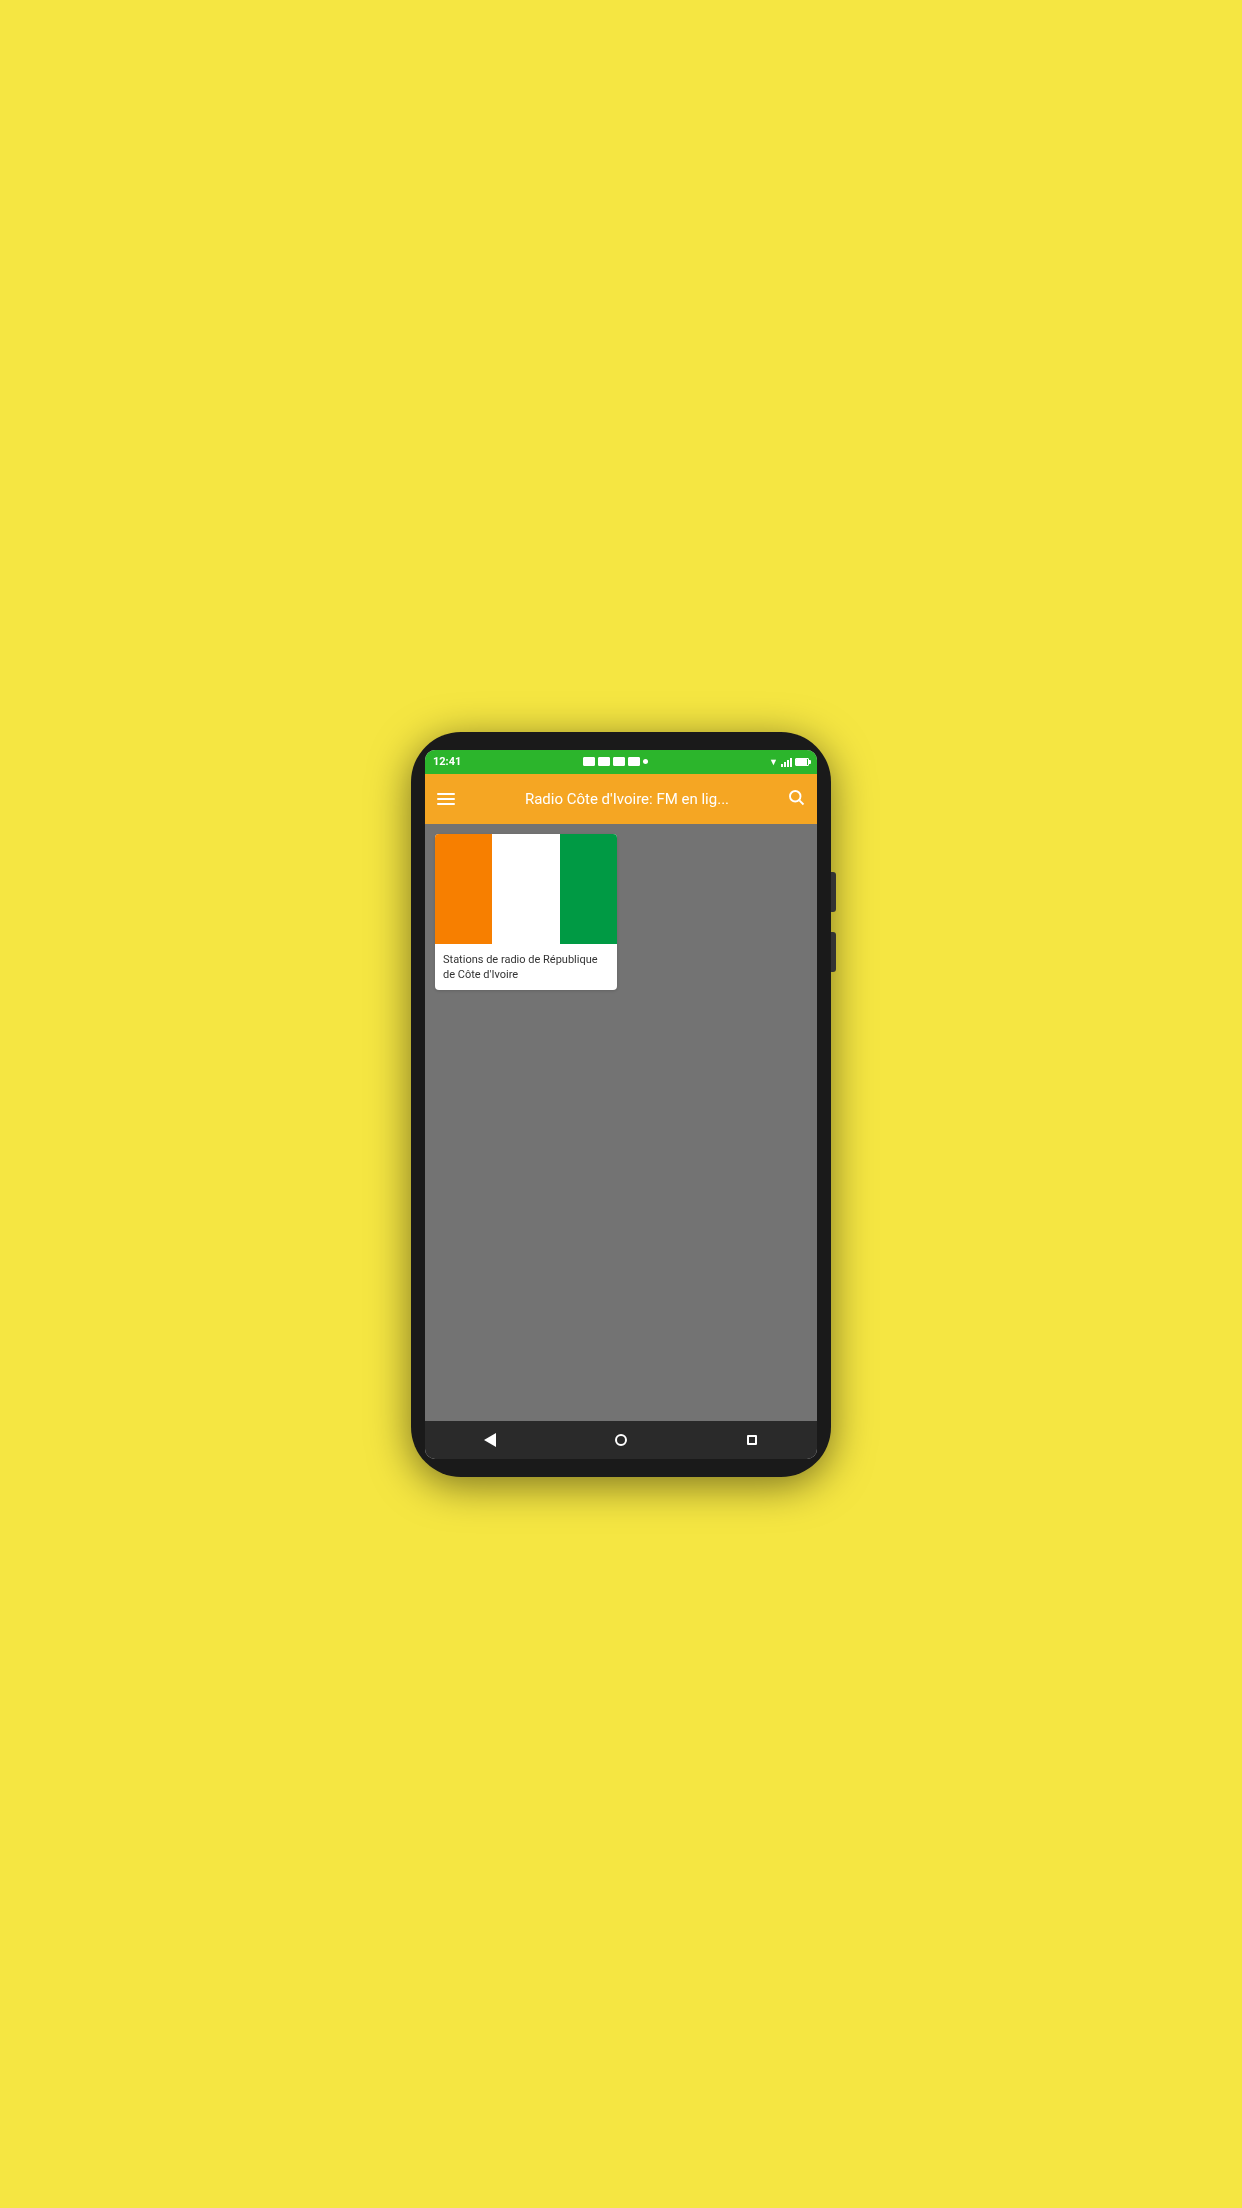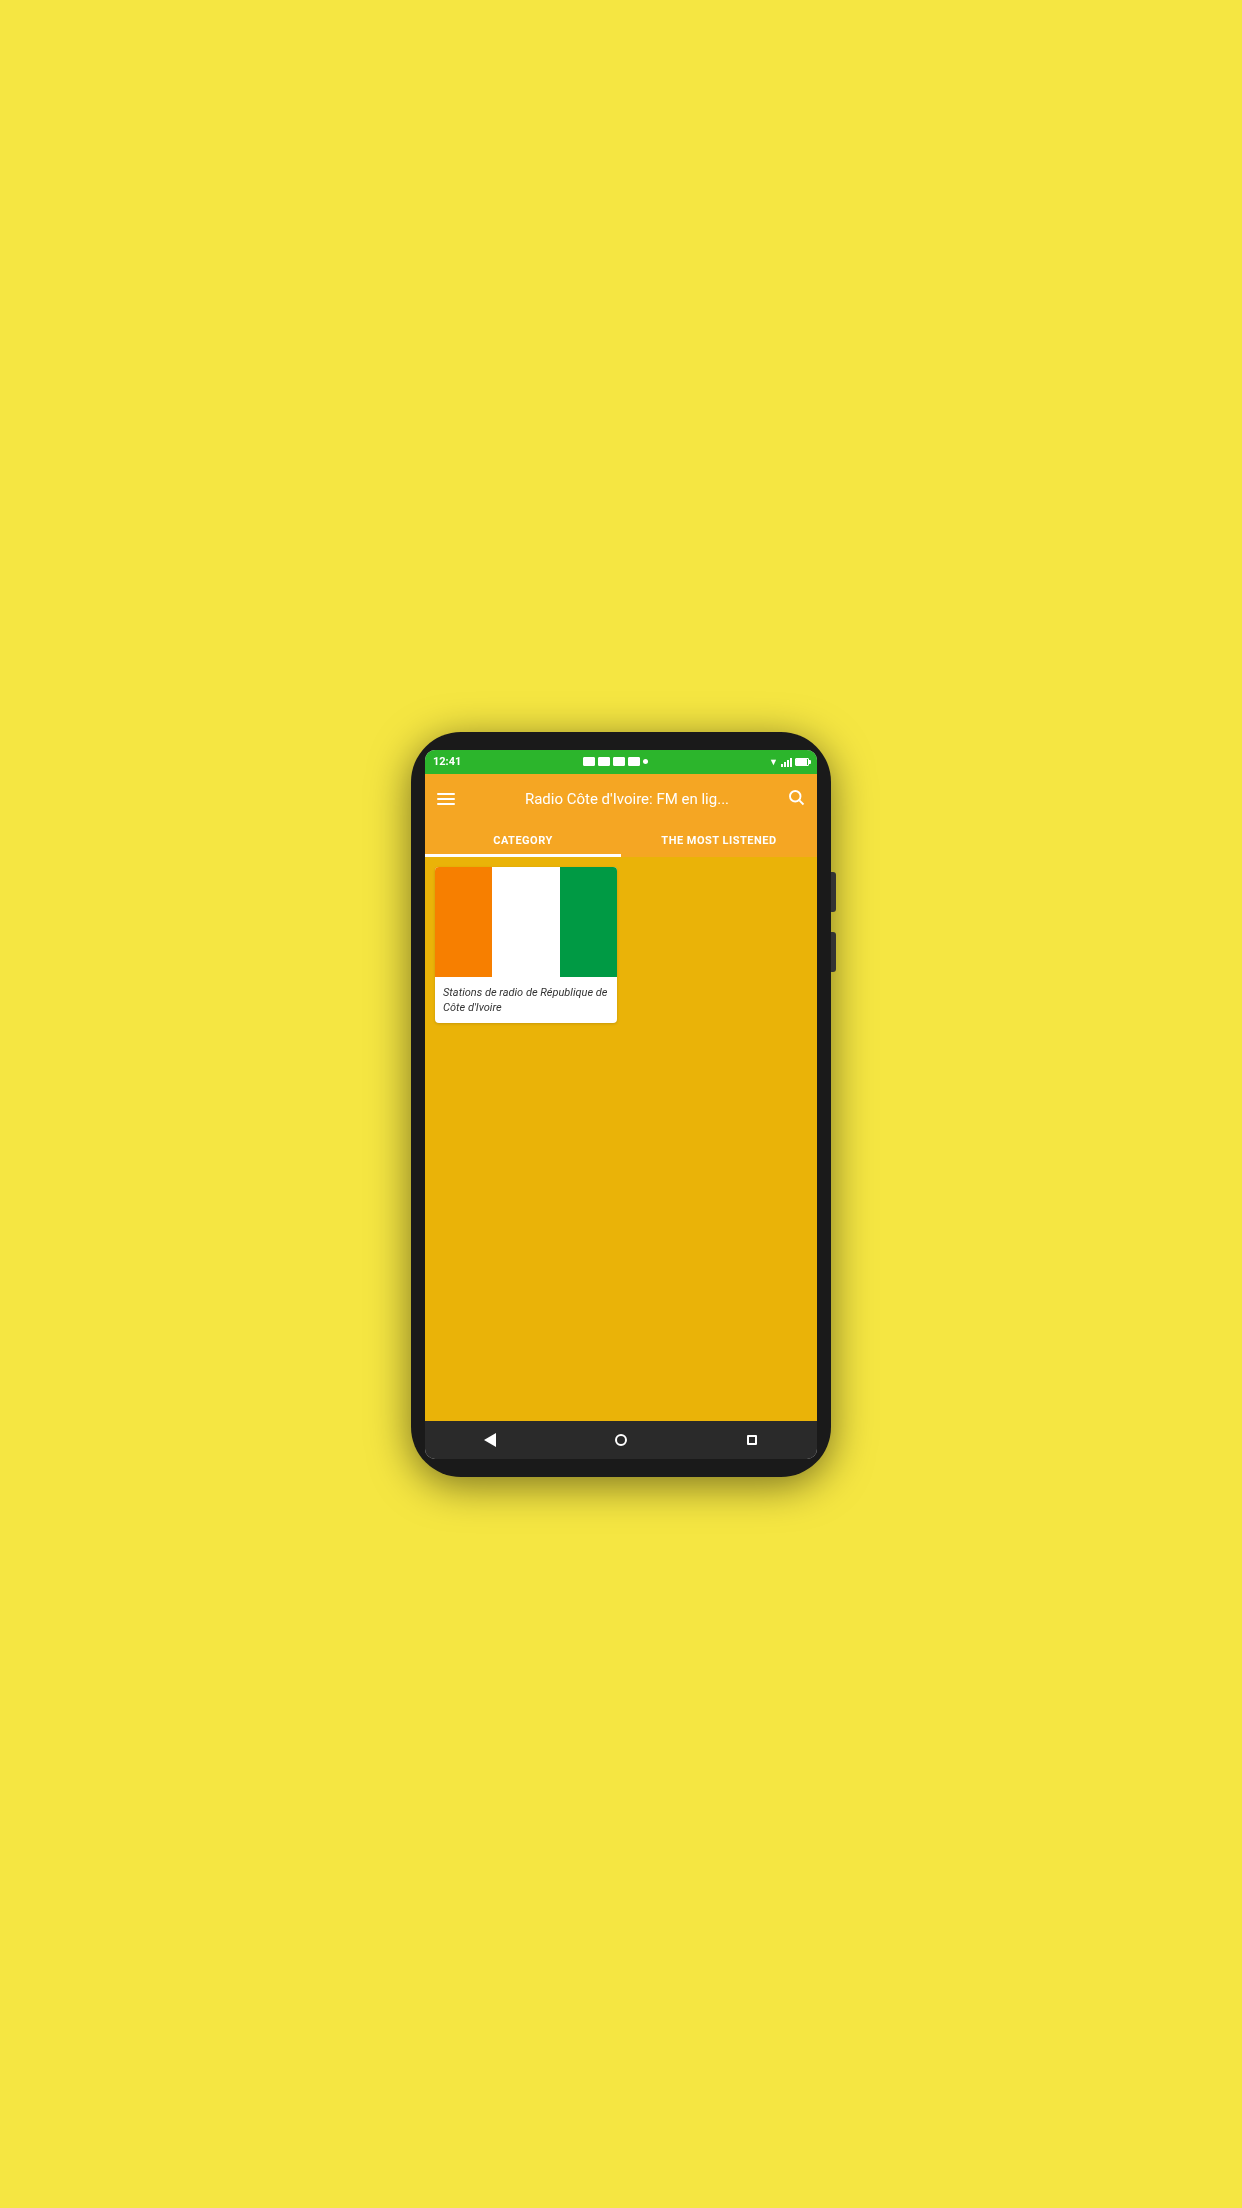--- a/index.html
+++ b/index.html
@@ -182,24 +182,23 @@
       bottom: 0;
       left: 0;
       right: 0;
       height: 3px;
       background: white;
     }
 
     
     .content {
       flex: 1;
-      background: #eab308;
+      background: #737373;
       padding: 10px;
       overflow-y: auto;
-      font-style: italic;
     }
 
     .card-grid {
       display: flex;
       flex-wrap: wrap;
       gap: 8px;
     }
 
     
     .station-card {
@@ -350,28 +349,20 @@
       </div>
       <span class="app-title">Radio Côte d'Ivoire: FM en lig...</span>
       <div class="search-icon">
         <svg width="18" height="18" viewBox="0 0 24 24" fill="none" stroke="white" stroke-width="2.5">
           <circle cx="11" cy="11" r="7"></circle>
           <line x1="16.5" y1="16.5" x2="22" y2="22"></line>
         </svg>
       </div>
     </div>
 
-    <div class="tab-bar">
-      <div class="tab active">
-        <span>CATEGORY</span>
-      </div>
-      <div class="tab">
-        <span>THE MOST LISTENED</span>
-      </div>
-    </div>
 
     <div class="content">
       <div class="card-grid">
 
         <div class="station-card">
           <div class="card-flag">
             <div class="flag-stripe-orange"></div>
             <div class="flag-stripe-white"></div>
             <div class="flag-stripe-green"></div>
           </div>

